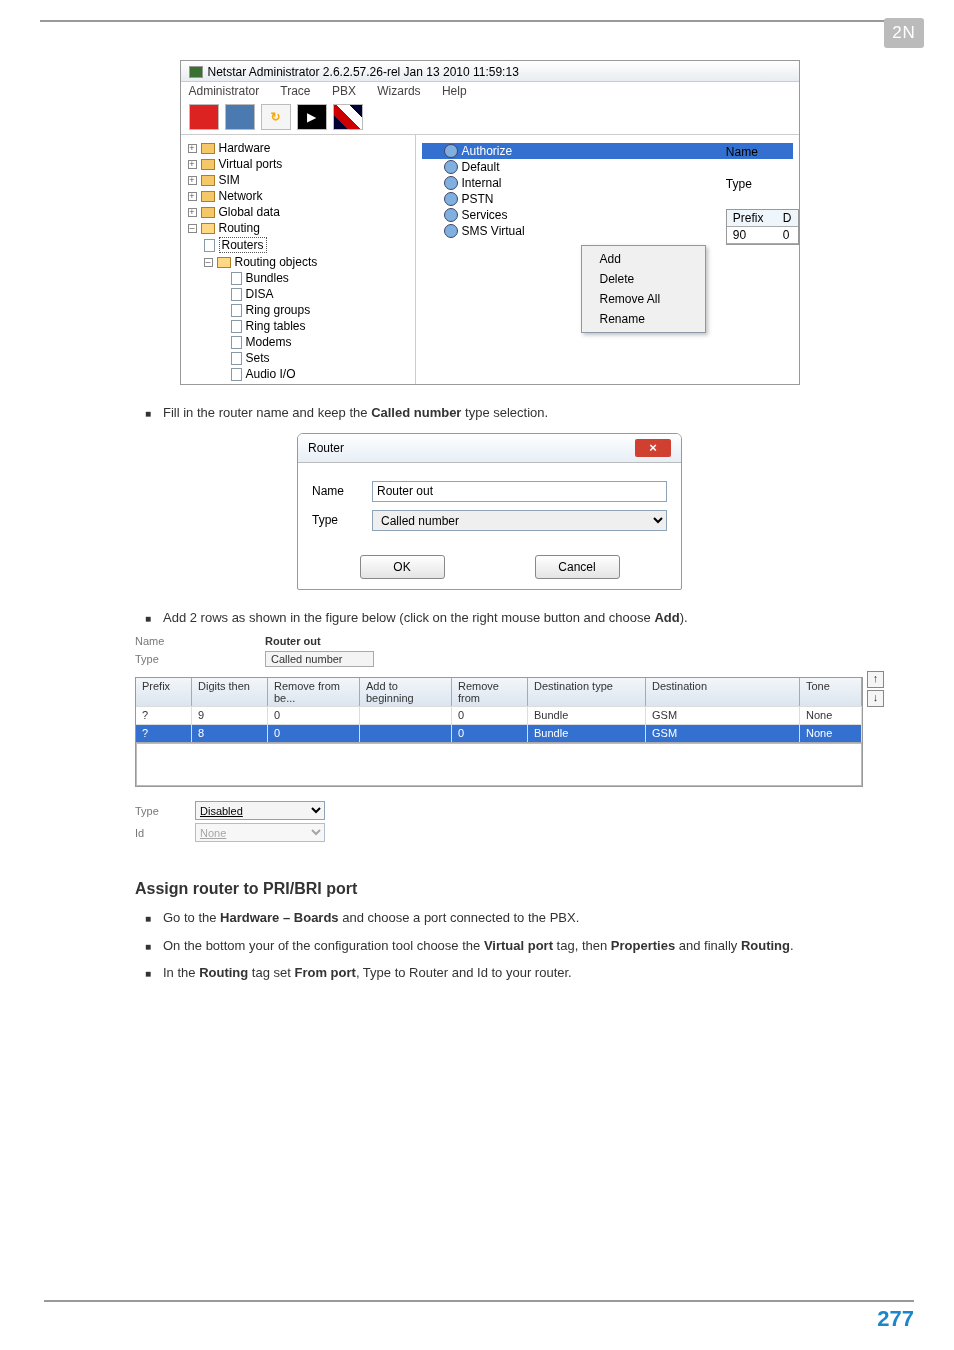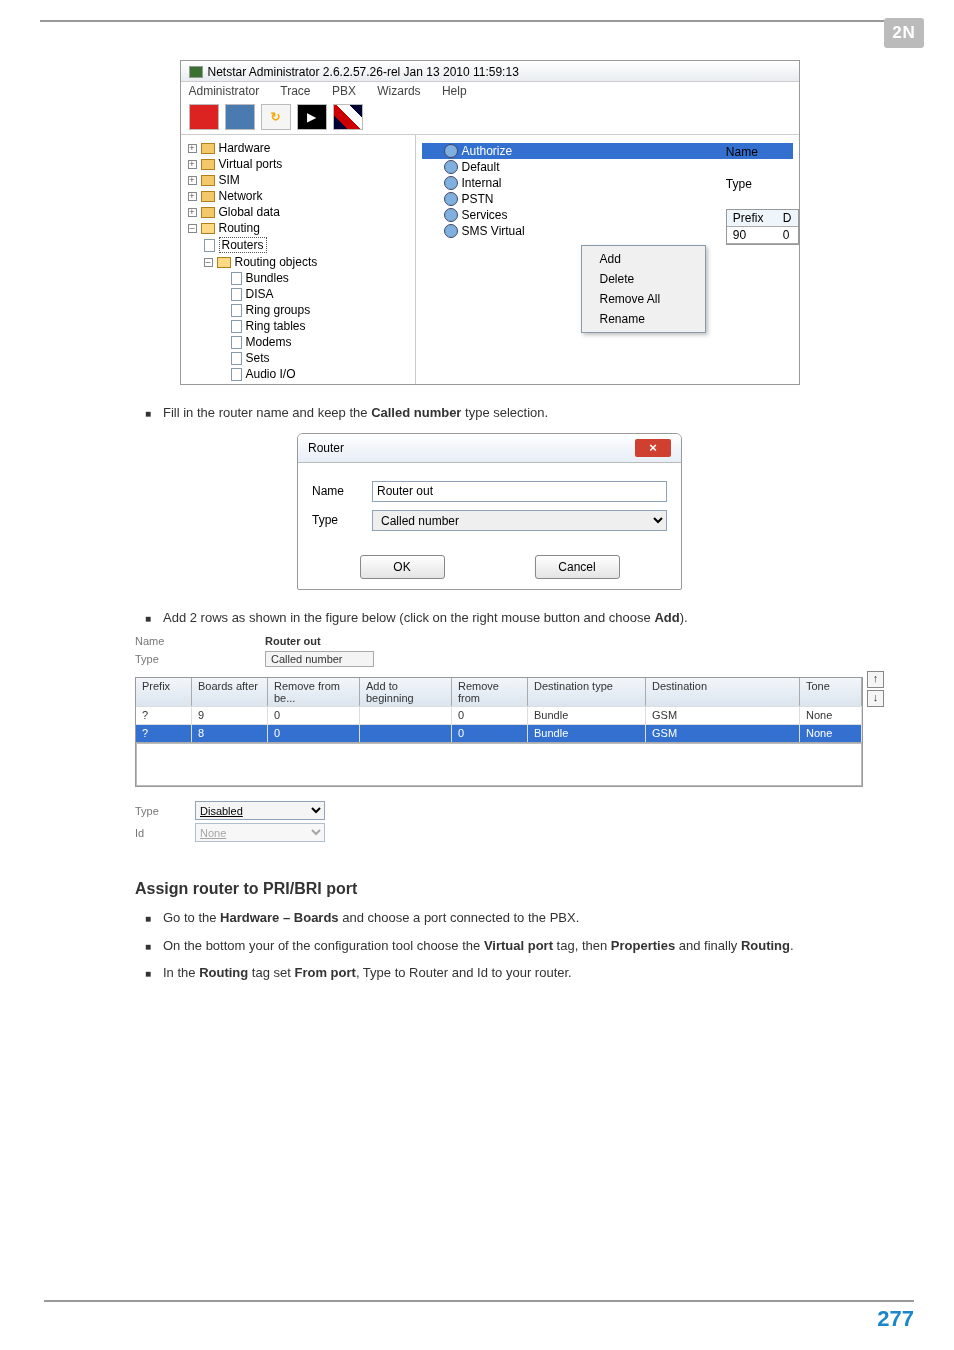--- a/index.html
+++ b/index.html
@@ -21,21 +21,21 @@
     position: absolute;
     top: 18px;
     right: 30px;
     width: 40px;
     height: 30px;
     background: #bbb;
     display: flex;
     color: #fff;
     align-items: center;
     justify-content: center;
-    font-weight: bold;
+    font-weight: normal;
     font-size: 17px;
     border-radius: 3px;
     letter-spacing: 1px;
   }
   .content {
     padding: 30px 70px 0 95px;
   }
   ul.bullets { list-style: none; margin-left: 10px; }
   ul.bullets li { position: relative; padding-left: 18px; margin: 8px 0; line-height: 1.5; }
   ul.bullets li::before { content: "■"; position: absolute; left: 0; font-size: 10px; top: 3px; }
@@ -297,21 +297,21 @@
         <b class="val">Router out</b>
       </div>
   <div class="ss3-row">
         <span class="lbl">Type</span>
         <span class="val" style="border:1px solid #aaa;padding:1px 30px 1px 5px;background:#f4f4f4">Called number</span>
       </div>
   <div class="ss3-row3wrap">
     <div class="ss3-tbl" style="flex:1">
       <div class="hdr">
         <div class="c0">Prefix</div>
-        <div class="c1">Boards after</div>
+        <div class="c1">Digits then</div>
         <div class="c2">Remove from be...</div>
         <div class="c3">Add to beginning</div>
         <div class="c4">Remove from</div>
         <div class="c5">Destination type</div>
         <div class="c6">Destination</div>
         <div class="c7">Tone</div>
       </div>
       <div class="r">
         <div class="c0">?</div>
             <div class="c1">9</div>

